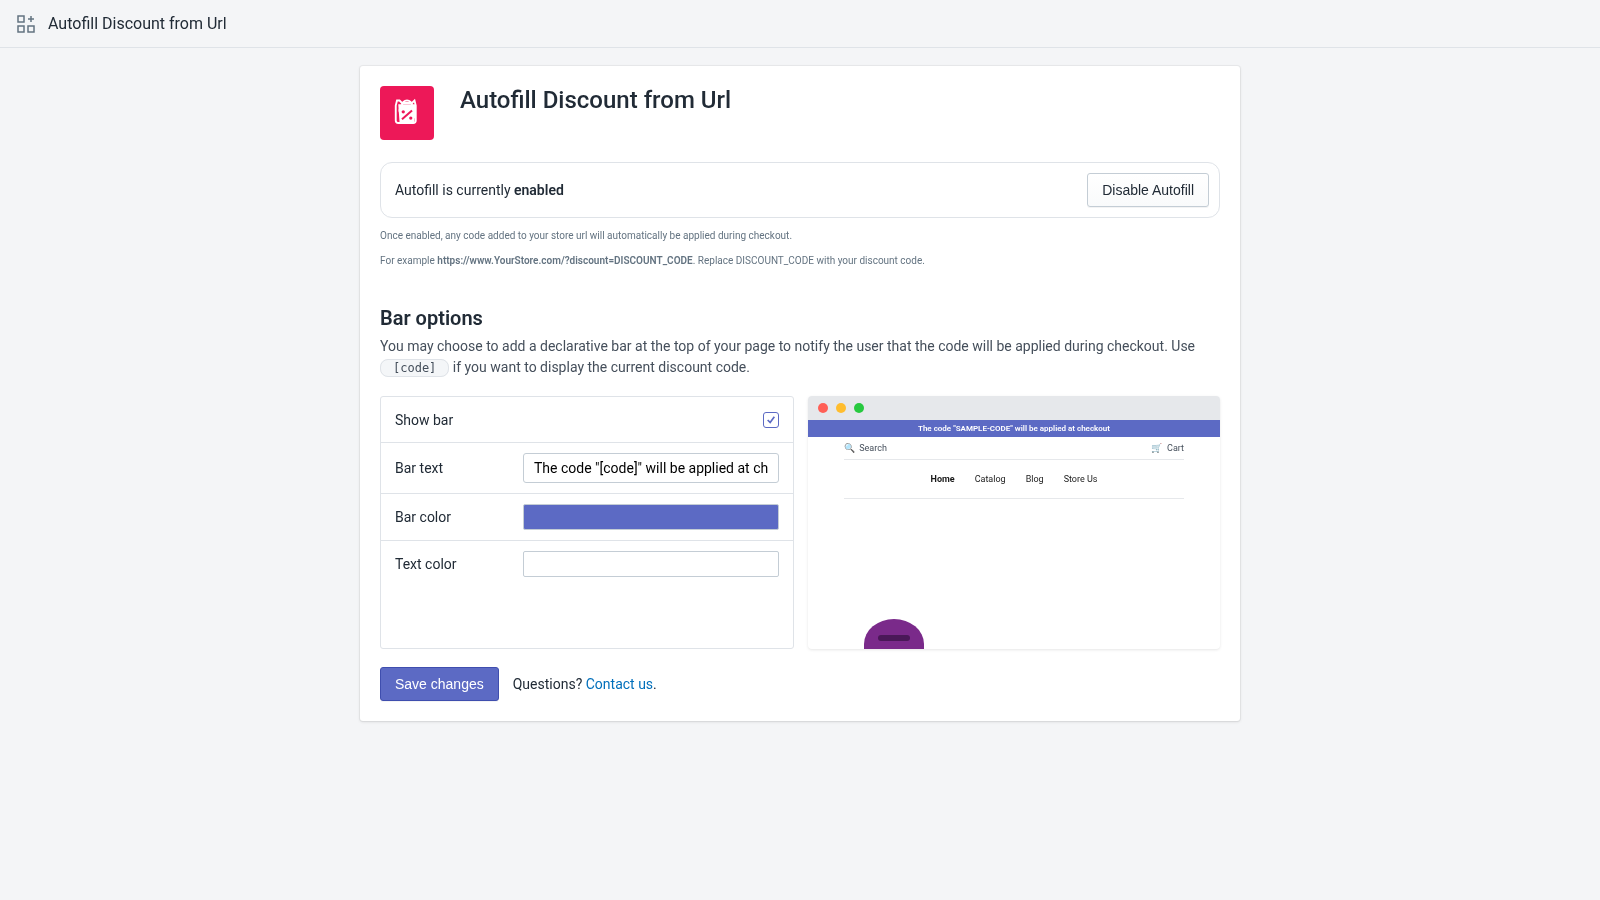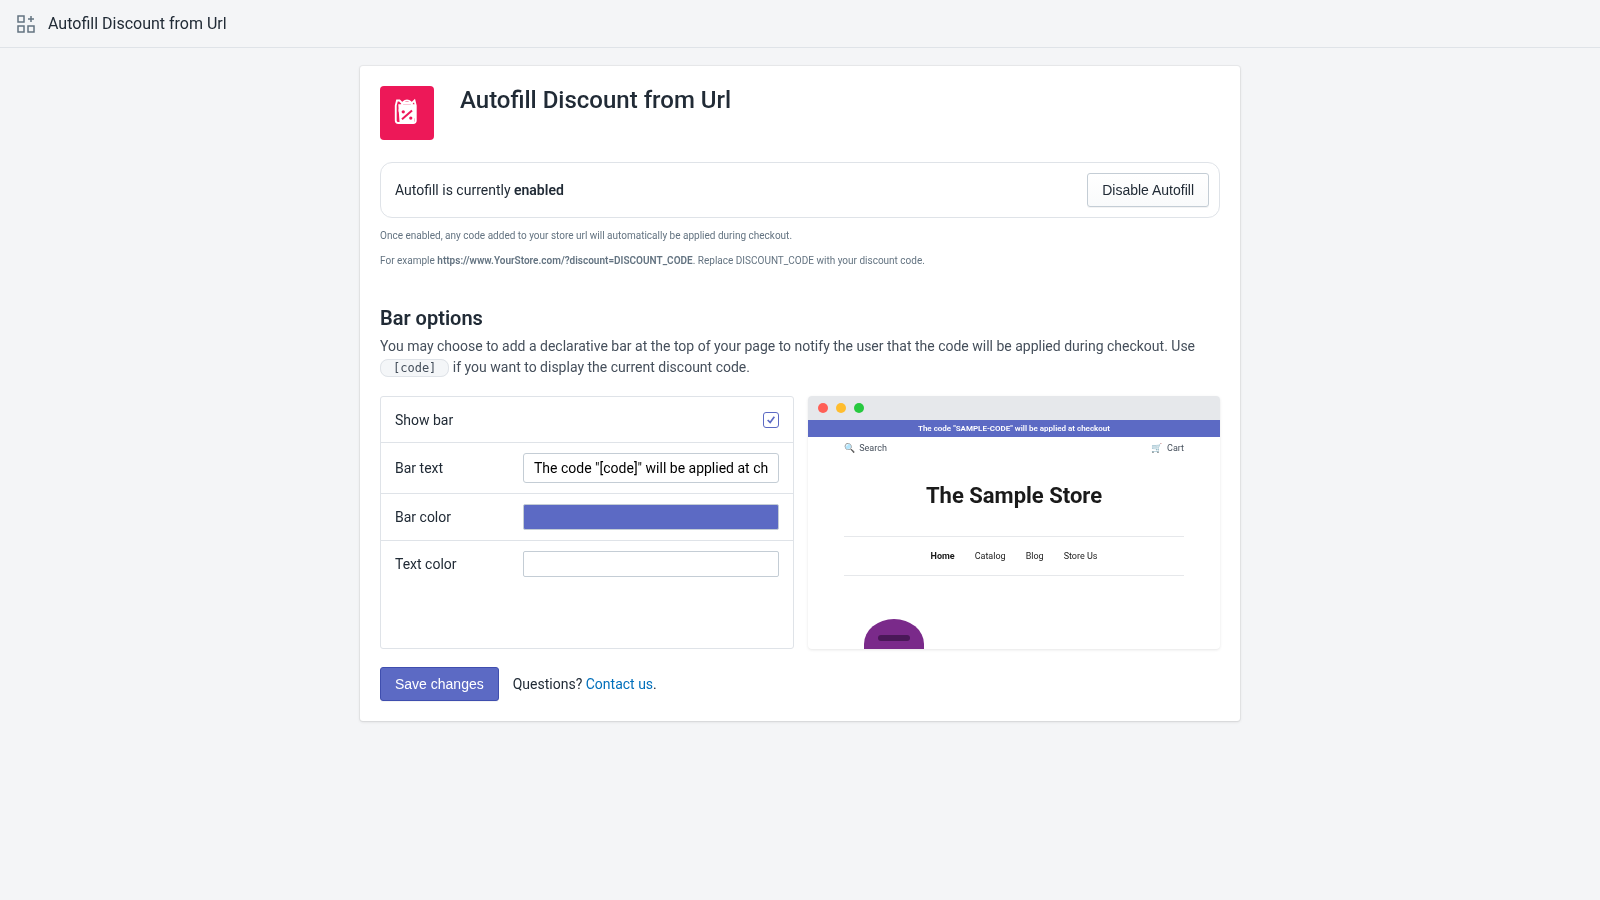--- a/index.html
+++ b/index.html
@@ -305,21 +305,20 @@
         <div class="preview-nav">
           <div class="preview-nav-item">
               <span>🔍</span>
               <span>Search</span>
             </div>
           <div class="preview-nav-item">
               <span>🛒</span>
               <span>Cart</span>
             </div>
         </div>
-        <div class="preview-store">The Sample Store</div>
         <div class="preview-divider"></div>
         <div class="preview-tabs">
           <span>Home</span>
           <span>Catalog</span>
           <span>Blog</span>
           <span>Store Us</span>
         </div>
         <div class="preview-divider" style="margin-top:14px"></div>
         <div class="preview-bottom">
           <div class="preview-blob"></div>

